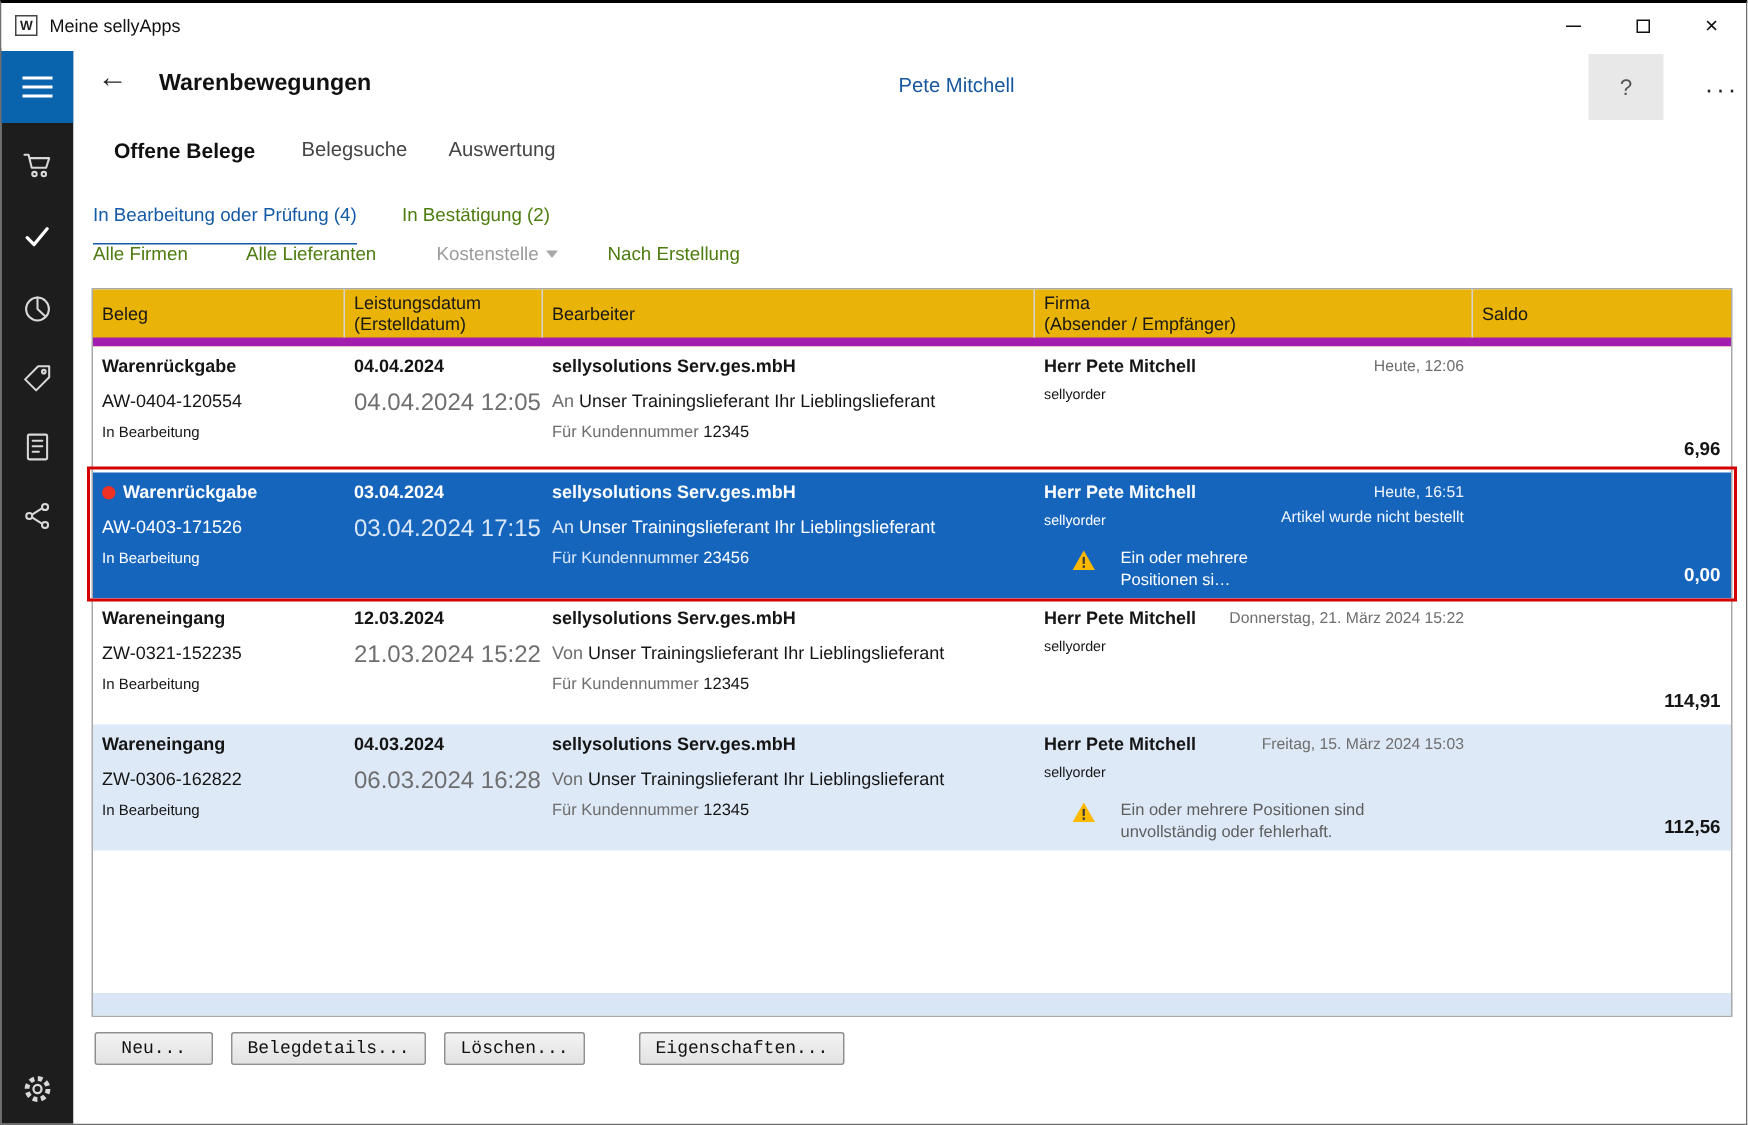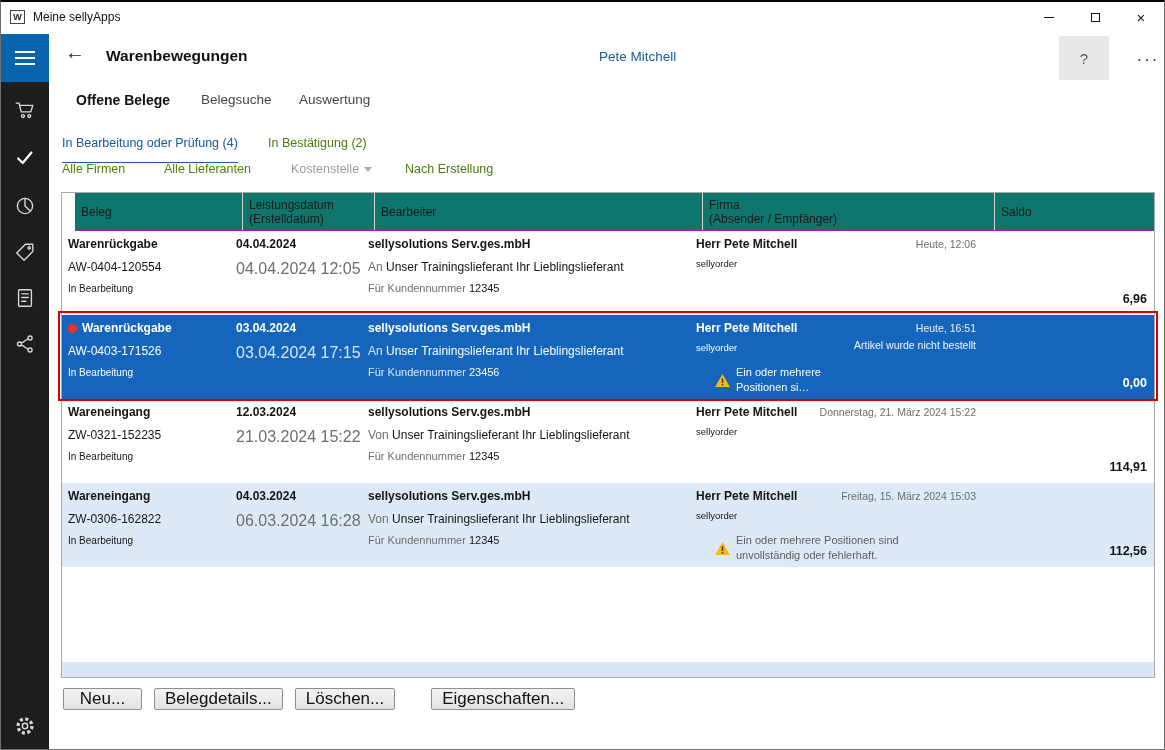--- a/index.html
+++ b/index.html
@@ -38,51 +38,51 @@
 
   .flink{position:absolute;font-size:12.5px;color:#4d7c0f;background:none;border:none;white-space:nowrap}
   .flink.row1{top:102px}
   .flink.row2{top:128px}
   .flink.active-link{color:#155aa6;border-bottom:1px solid #155aa6;padding-bottom:12px}
   .flink.disabled{color:#9b9b9b}
   .caret{display:inline-block;width:0;height:0;border-left:4px solid transparent;border-right:4px solid transparent;border-top:5px solid #a8a8a8;margin-left:5px;vertical-align:middle}
 
   
   .table{position:absolute;left:12px;top:158px;width:1094px;height:486px;border:1px solid #a9a9a9;background:#fff}
-  .thead{position:absolute;top:0;left:13px;right:0;height:38px;display:grid;grid-template-columns:168px 132px 328px 292px 1fr;border-bottom:1px solid #a21caf;background:#0f766e}
+  .thead{position:absolute;top:0;left:0;right:0;height:38px;display:grid;grid-template-columns:168px 132px 328px 292px 1fr;border-bottom:6px solid #a21caf;background:#eab308}
   .hcell{padding:3px 6px;display:flex;flex-direction:column;justify-content:center;font-size:12px;line-height:14px;color:#181818;border-right:1px solid #d4d4d4;overflow:hidden}
   .hcell:last-child{border-right:none}
 
   .trow{position:absolute;left:0;right:0;height:84px;display:grid;grid-template-columns:168px 132px 328px 292px 1fr;background:#fff}
   .trow.stripe{background:#dde9f7}
   .trow.selected{background:#1565bd;color:#fff}
   .cell{position:relative;overflow:visible}
   .l1{position:absolute;top:6px;left:6px;right:2px;font-weight:bold;font-size:12px;white-space:nowrap}
   .l2{position:absolute;top:29px;left:6px;font-size:12px;white-space:nowrap}
   .l3{position:absolute;top:52px;left:6px;font-size:10px;white-space:nowrap}
   .l3.cust{font-size:11px;top:51px}
   .sm{font-size:16px}
   .gray{color:#6e6e6e}
   .selected .gray{color:#d9e7f8}
   .eapp{position:absolute;top:27px;left:6px;font-size:9.5px;white-space:nowrap}
   .ts{position:absolute;top:7px;right:6px;font-size:10.5px;color:#6e6e6e;white-space:nowrap}
   .selected .ts{color:#eef4fd}
   .note{position:absolute;top:24px;right:6px;font-size:10.5px;color:#f2f7ff;white-space:nowrap}
-  .warn{position:absolute;left:25px;bottom:5px;display:flex;gap:6px;font-size:11px;line-height:14.5px;color:#5e5e5e;align-items:center}
+  .warn{position:absolute;left:25px;bottom:5px;display:flex;gap:17px;font-size:11px;line-height:14.5px;color:#5e5e5e;align-items:flex-start}
   .selected .warn{color:#fff}
   .warn svg{flex:none;margin-top:2px}
   .saldo{position:absolute;right:7px;bottom:9px;font-weight:bold;font-size:12.5px;white-space:nowrap}
   .reddot{display:inline-block;width:9px;height:9px;border-radius:50%;background:#ee3124;margin-right:5px;vertical-align:-1px}
   .hscroll{position:absolute;left:0;right:0;bottom:0;height:15px;background:#d8e6f5}
 
   .annotation{position:absolute;left:9px;top:277px;width:1100px;height:90px;border:2px solid #d40000;pointer-events:none;z-index:40}
 
   
   .btnrow{position:absolute;left:14px;top:654px;display:flex;gap:12px}
-  .btn{min-width:79px;height:22px;font-size:17px;font-family:Liberation Sans, sans-serif;background:linear-gradient(#f3f3f3,#e2e2e2);border:1px solid #8f8f8f;border-radius:2px;padding:0 10px;color:#111}
+  .btn{min-width:79px;height:22px;font-size:12px;font-family:Liberation Mono, monospace;background:linear-gradient(#f3f3f3,#e2e2e2);border:1px solid #8f8f8f;border-radius:2px;padding:0 10px;color:#111}
   .btn.props{margin-left:24px;min-width:91px}
 </style>
 </head>
 <body>
 
 <div id="app">
 
   <div class="titlebar">
     <span class="logo">W</span>
     <span class="win-title">Meine sellyApps</span>

